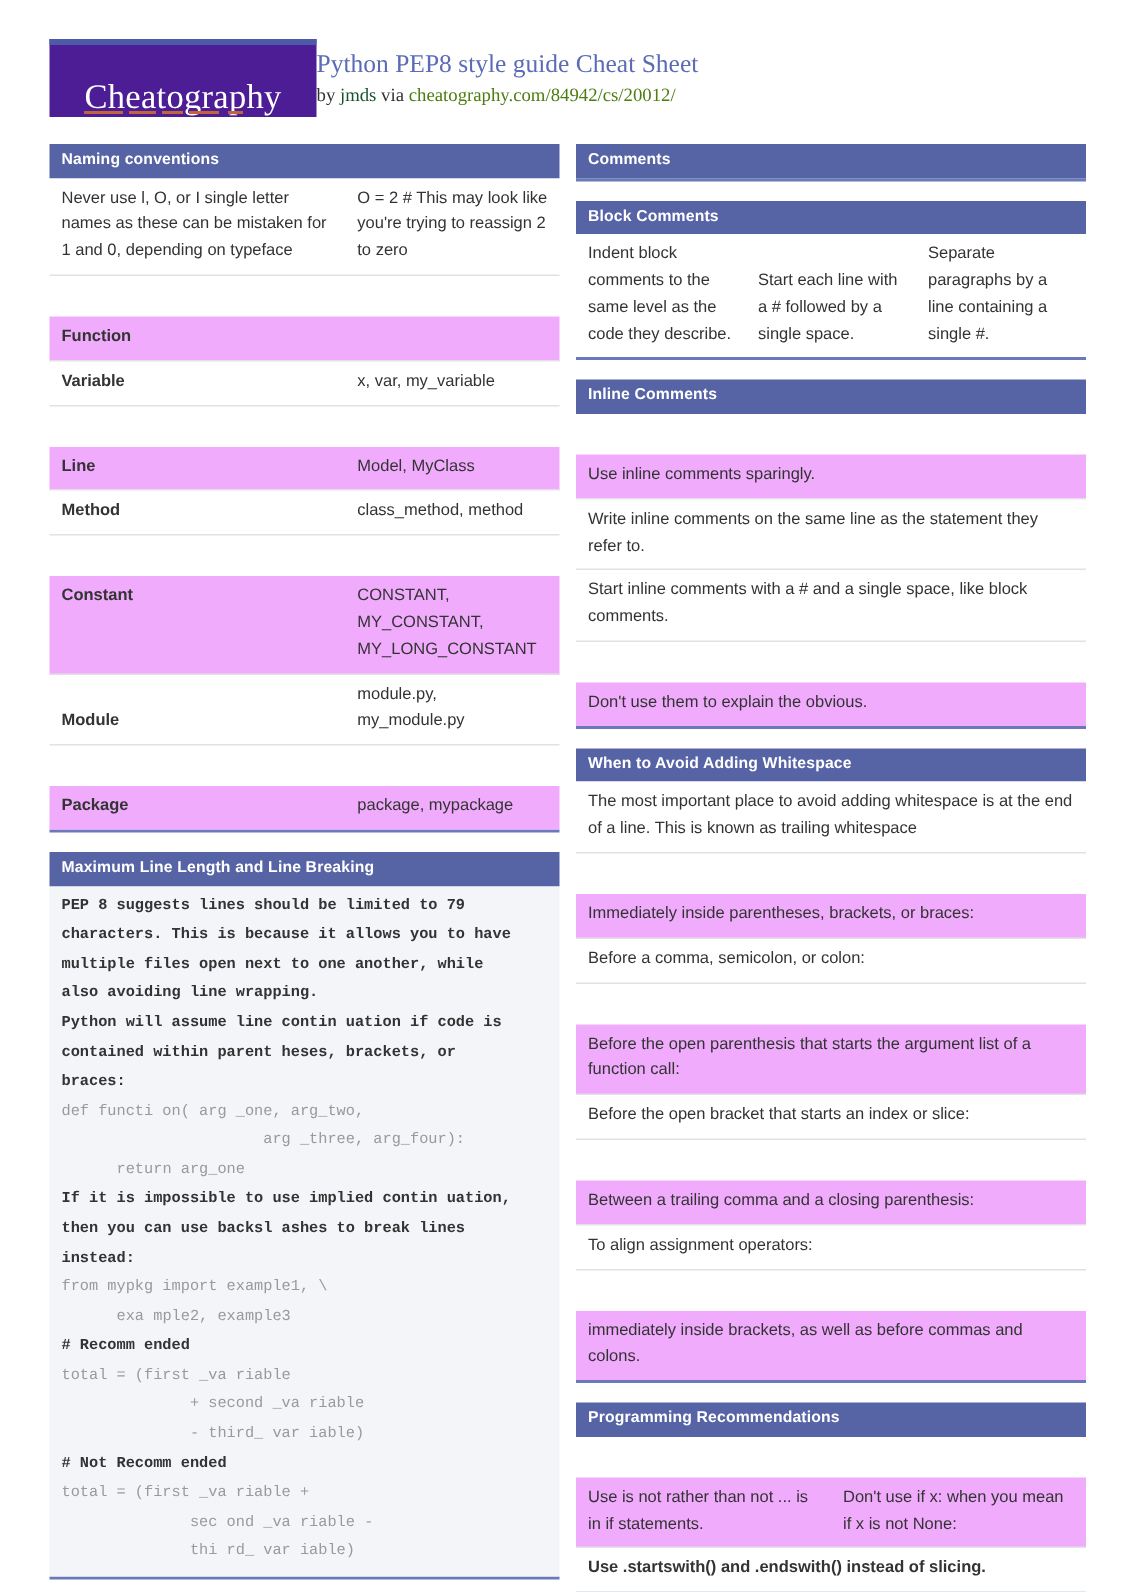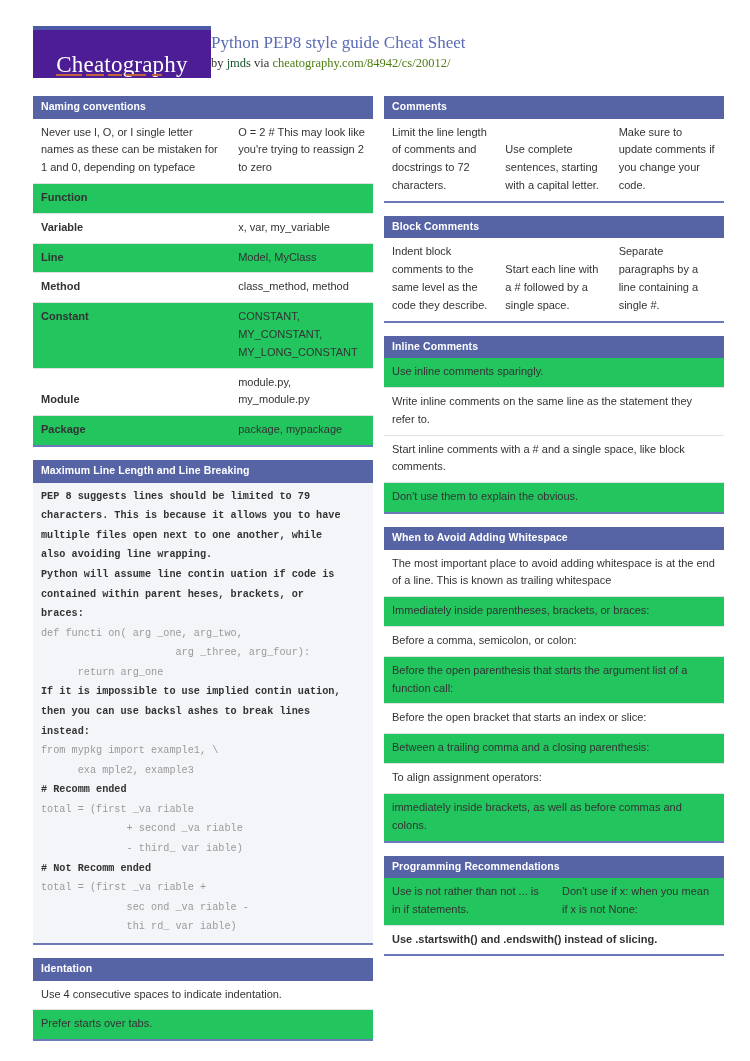--- a/index.html
+++ b/index.html
@@ -109,21 +109,21 @@
   }
   .row {
     display: flex;
     border-bottom: 1px solid #e2e2e6;
     font-size: 11px;
     line-height: 1.62;
     color: #333333;
   }
   .row:last-child { border-bottom: none; }
   .row.odd  { background: #ffffff; align-items: flex-end; }
-  .row.even { background: #22c55e; }
+  .row.even { background: #f0abfc; margin-top: 27px; }
   .cell {
     padding: 5px 8px 6px 8px;
     box-sizing: border-box;
   }
   .cell.b { font-weight: bold; }
   .c-2 { width: 50%; }
   .c-3 { width: 33.34%; }
   .c-full { width: 100%; }
   .c-58 { width: 58%; }
   .c-42 { width: 42%; }
@@ -210,25 +210,20 @@
           <div class="cell c-full">Prefer starts over tabs.</div>
         </div>
       </div>
 
     </div>
 
     <div class="col">
 
       <div class="section">
         <div class="section-header">Comments</div>
-        <div class="row odd">
-          <div class="cell c-3">Limit the line length of comments and docstrings to 72 characters.</div>
-          <div class="cell c-3">Use complete sentences, starting with a capital letter.</div>
-          <div class="cell c-3">Make sure to update comments if you change your code.</div>
-        </div>
       </div>
 
       <div class="section">
         <div class="section-header">Block Comments</div>
         <div class="row odd">
           <div class="cell c-3">Indent block comments to the same level as the code they describe.</div>
           <div class="cell c-3">Start each line with a # followed by a single space.</div>
           <div class="cell c-3">Separate paragraphs by a line containing a single #.</div>
         </div>
       </div>

